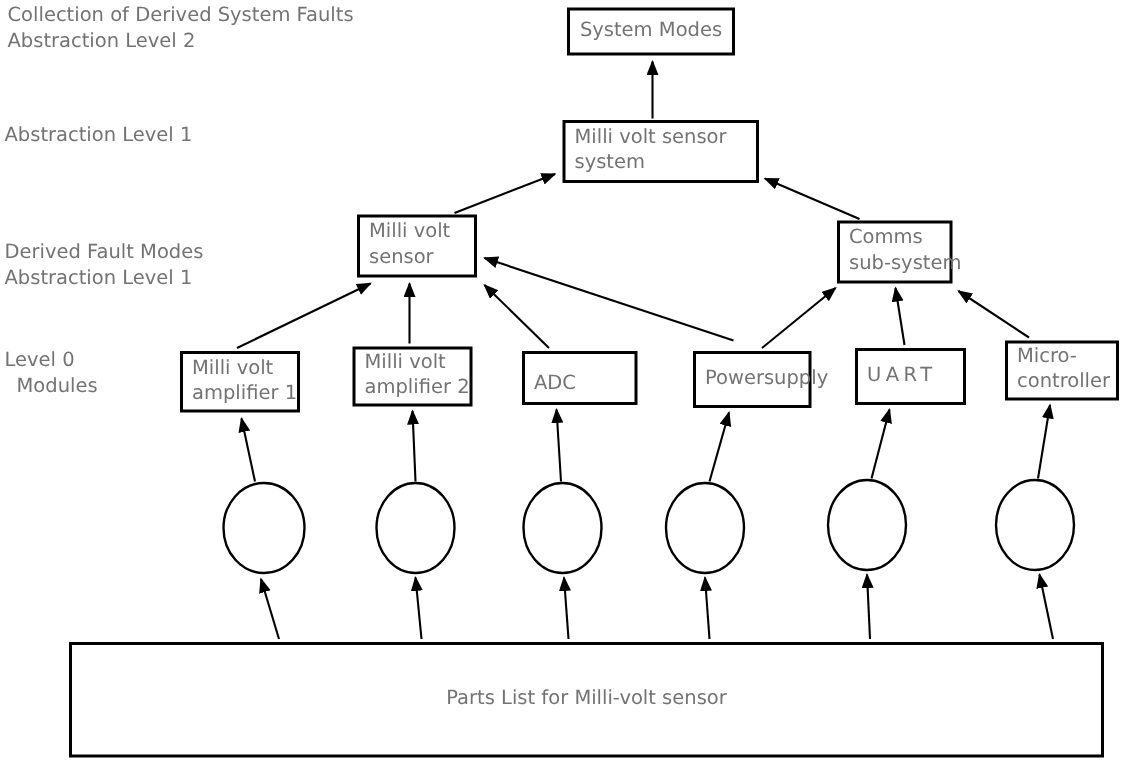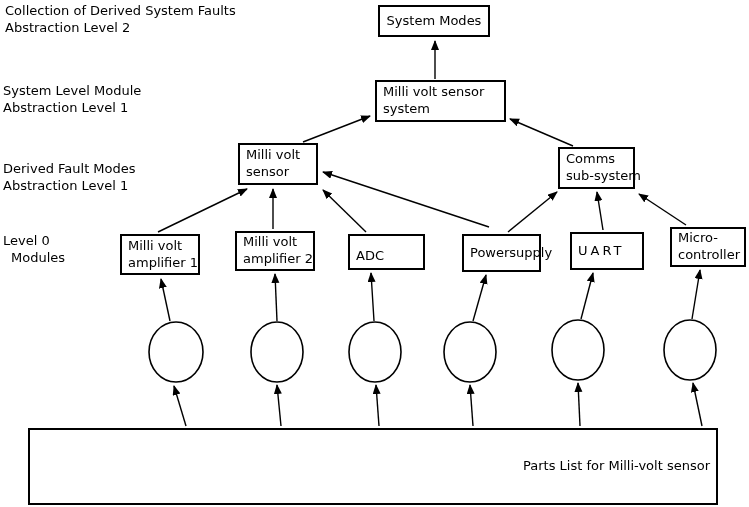--- a/index.html
+++ b/index.html
@@ -5,21 +5,21 @@
   * { margin: 0; padding: 0; box-sizing: border-box; }
   html, body { background: #ffffff; }
   body { font-family: "DejaVu Sans", "Liberation Sans", sans-serif; }
   .canvas {
     position: relative;
     width: 749px;
     height: 507px;
     background: #ffffff;
     overflow: hidden;
     font-size: 13px;
-    color: #000000;
+    color: #737373;
     padding-left: 24px;
   }
   .svg-layer { position: absolute; left: 0; top: 0; }
   .box {
     position: absolute;
     border: 2px solid #000;
     background: #ffffff;
     line-height: 1.3;
     padding: 3px 6px;
     display: flex;
@@ -91,21 +91,20 @@
       <ellipse cx="578" cy="350" rx="26" ry="30"></ellipse>
       <ellipse cx="690" cy="350" rx="26" ry="30"></ellipse>
     </g>
   </svg>
 
   <div class="lbl" style="left:5px; top:3px;">
     <span>Collection of Derived System Faults</span>
     <span>Abstraction Level 2</span>
   </div>
   <div class="lbl" style="left:3px; top:83px;">
-    <span>System Level Module</span>
     <span>Abstraction Level 1</span>
   </div>
   <div class="lbl" style="left:3px; top:161px;">
     <span>Derived Fault Modes</span>
     <span>Abstraction Level 1</span>
   </div>
   <div class="lbl" style="left:3px; top:233px;">
     <span>Level  0</span>
     <span style="padding-left:8px;">Modules</span>
   </div>
@@ -149,17 +148,17 @@
 
   <div class="box" style="left:570px; top:232px; width:74px; height:38px;">
     <span style="letter-spacing:3px;text-align:right;">UART</span>
   </div>
 
   <div class="box" style="left:670px; top:227px; width:76px; height:40px;">
     <span>Micro-</span>
     <span>controller</span>
   </div>
 
-  <div class="box center" style="left:28px; top:428px; width:690px; height:77px;align-items:flex-end;">
+  <div class="box center" style="left:46px; top:428px; width:690px; height:77px;">
     <span>Parts List for Milli-volt sensor</span>
   </div>
 
 </div>
 
 </body></html>

